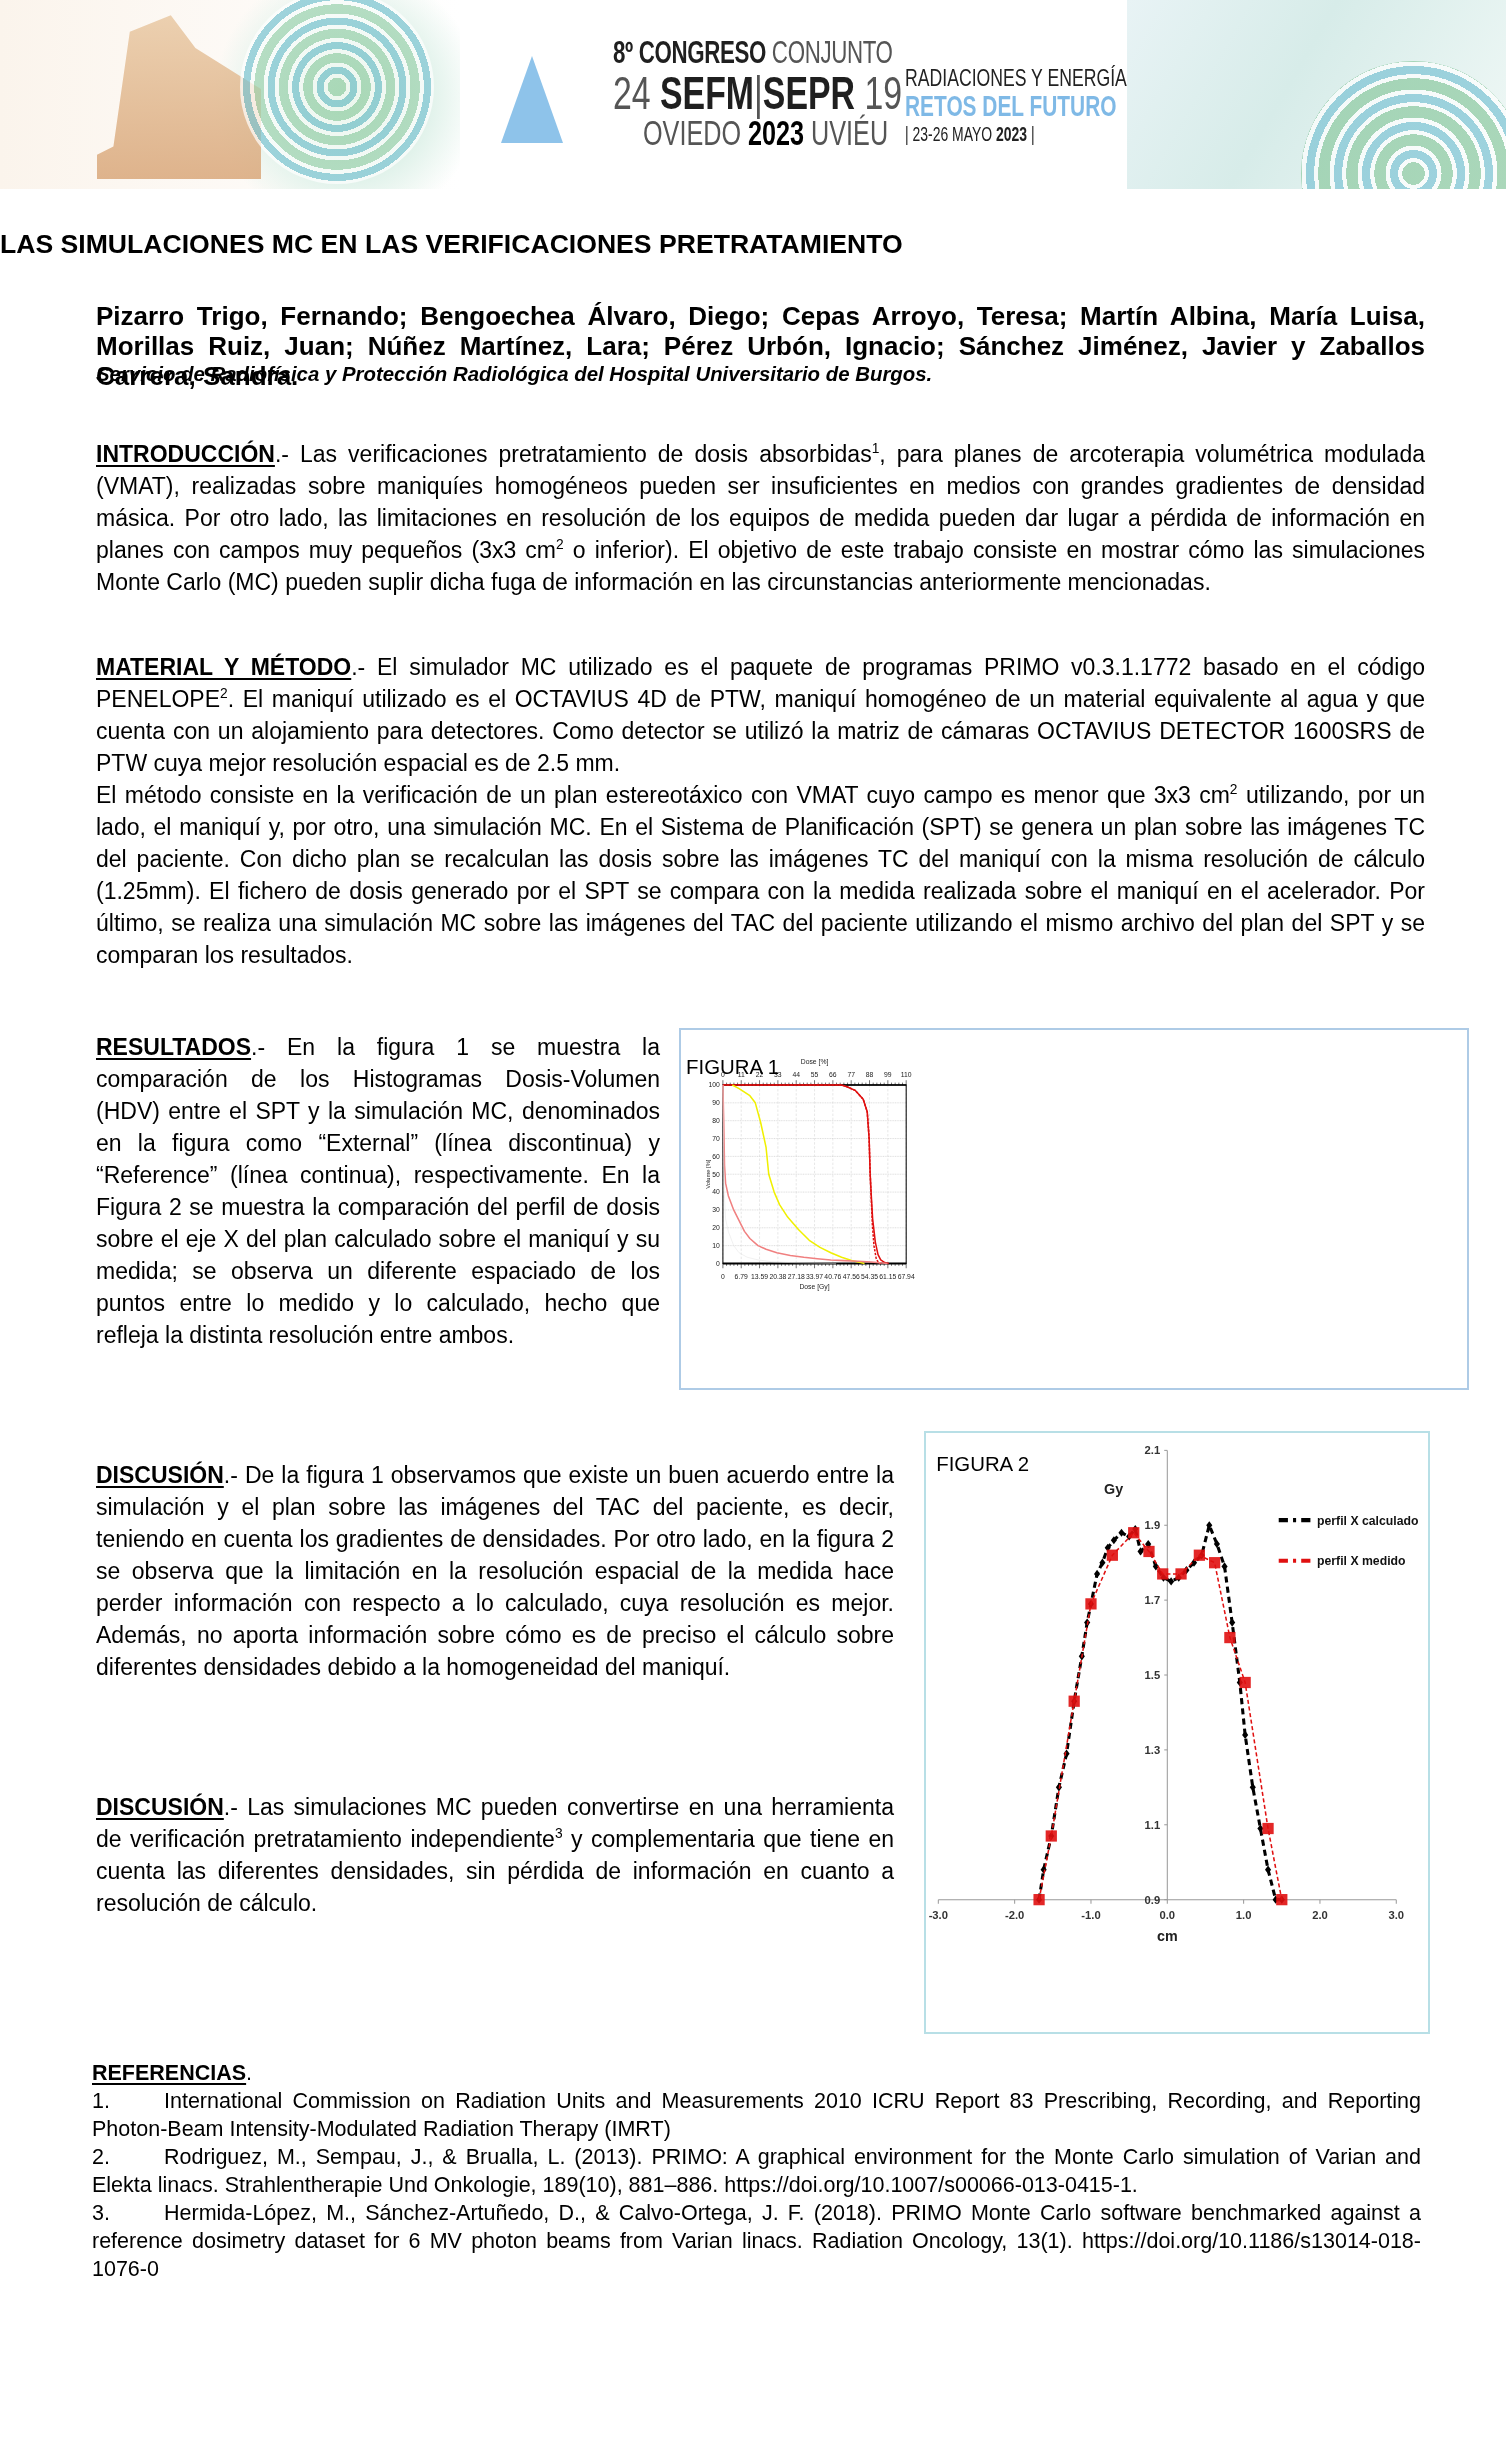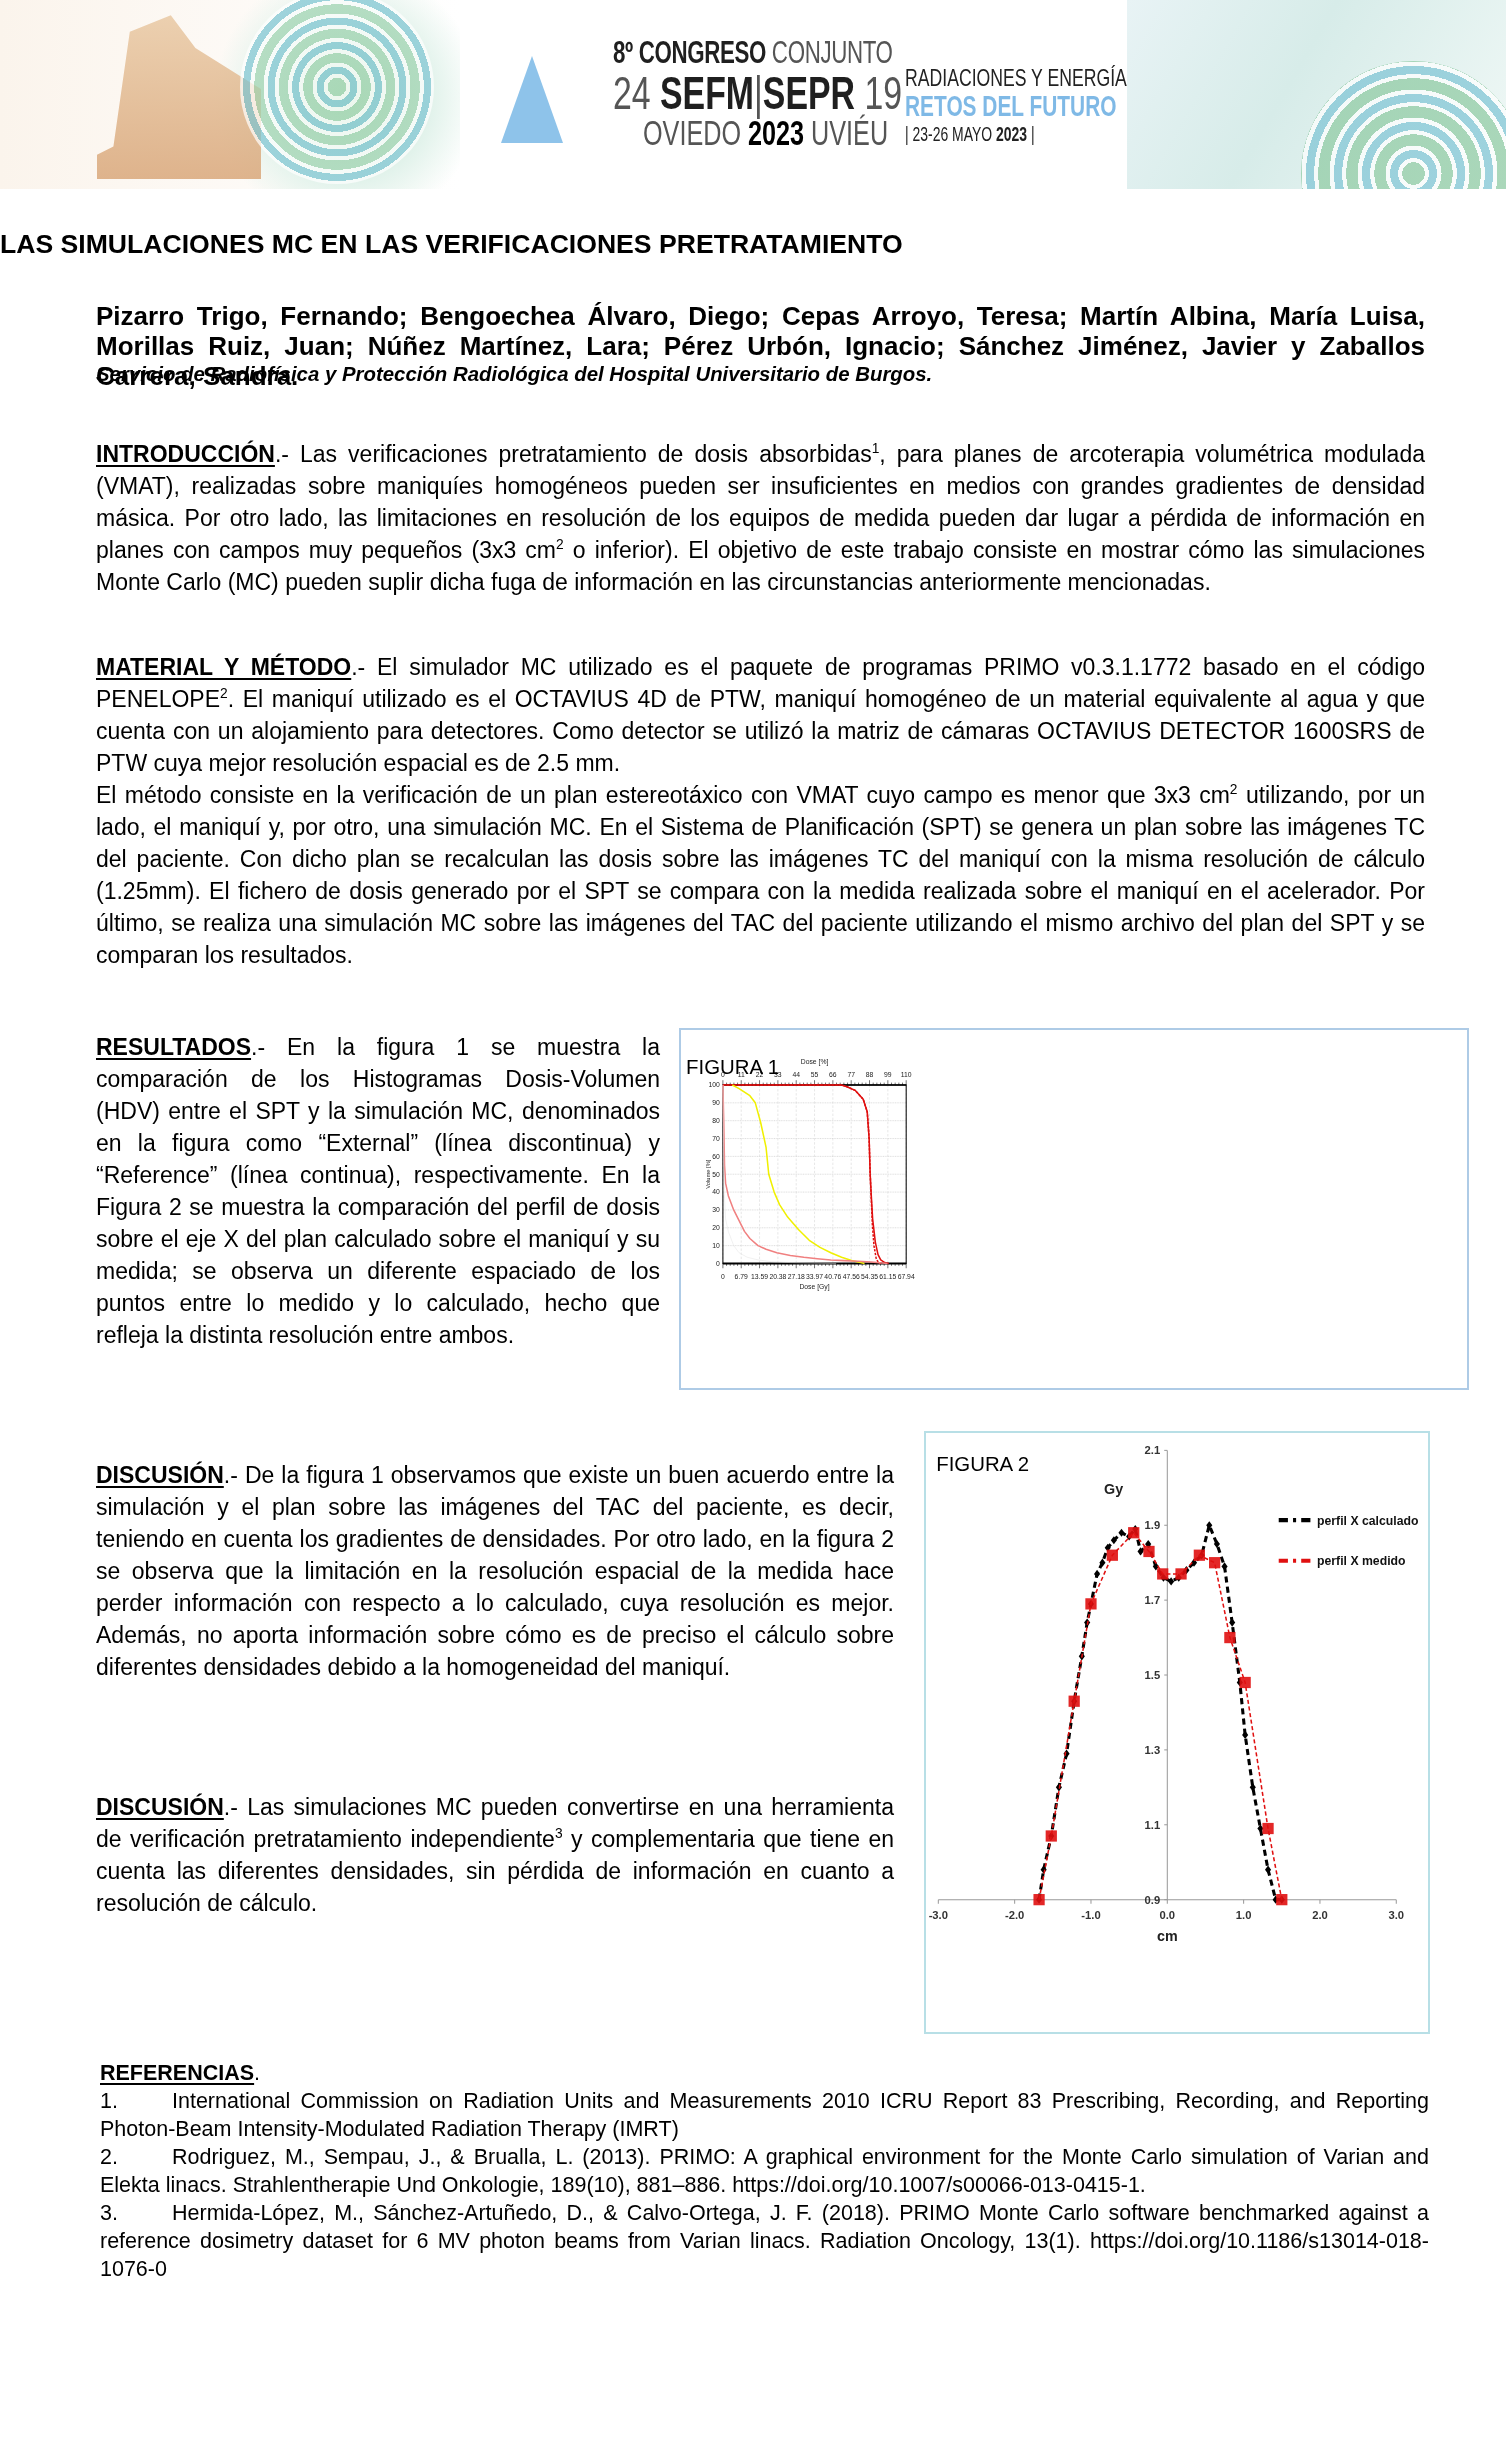--- a/index.html
+++ b/index.html
@@ -35,21 +35,21 @@
   .authors{position:absolute;left:96px;top:301px;width:1329px;font-size:26px;font-weight:700;line-height:30px;text-align:justify;}
   .affil{position:absolute;left:96px;top:363px;font-size:20.4px;font-weight:700;font-style:italic;}
   .para{position:absolute;font-size:23px;line-height:32px;text-align:justify;}
   .para .h{font-weight:700;text-decoration:underline;text-decoration-thickness:2px;text-underline-offset:3.1px;}
   sup{font-size:60%;line-height:0;}
   #intro{left:96px;top:438px;width:1329px;}
   #mat{left:96px;top:651px;width:1329px;}
   #res{left:96px;top:1031px;width:564px;}
   #disc{left:96px;top:1459px;width:798px;}
   #concl{left:96px;top:1791px;width:798px;}
-  .refs{position:absolute;left:100px;top:2059px;width:1329px;font-size:21.5px;line-height:28px;text-align:justify;}
+  .refs{position:absolute;left:92px;top:2059px;width:1329px;font-size:21.5px;line-height:28px;text-align:justify;}
   .refs .h{font-weight:700;text-decoration:underline;text-decoration-thickness:1.5px;text-underline-offset:2.6px;}
   .refs .ref{margin:0;}
   .refs .num{display:inline-block;width:72px;}
 
   .fig1-legend{position:absolute;left:869px;top:1034px;width:409px;height:20.4px;font-size:13.3px;color:#b91c1c;}
   .fig1{position:absolute;left:679px;top:1028px;width:790px;height:362px;border:2px solid #aecbe6;box-sizing:border-box;background:#fff;}
   .fig-label{position:absolute;font-size:20.4px;}
   .fig2{position:absolute;left:924px;top:1431px;width:506px;height:603px;border:2.6px solid #b8dfe6;box-sizing:border-box;background:#fff;}
   svg text{font-family:"Liberation Sans",sans-serif;}
 </style>

